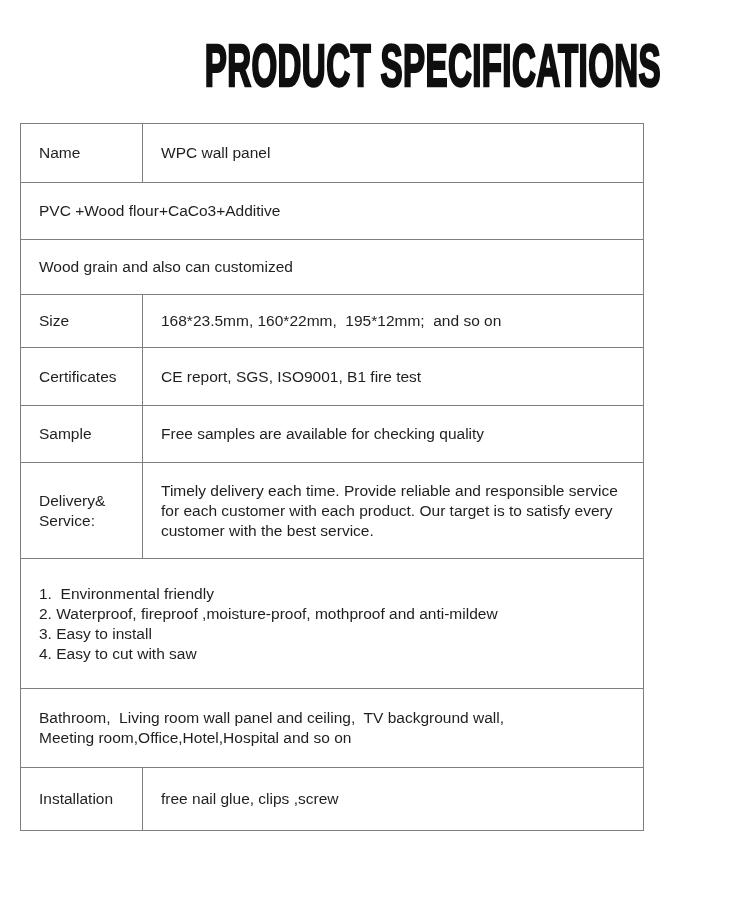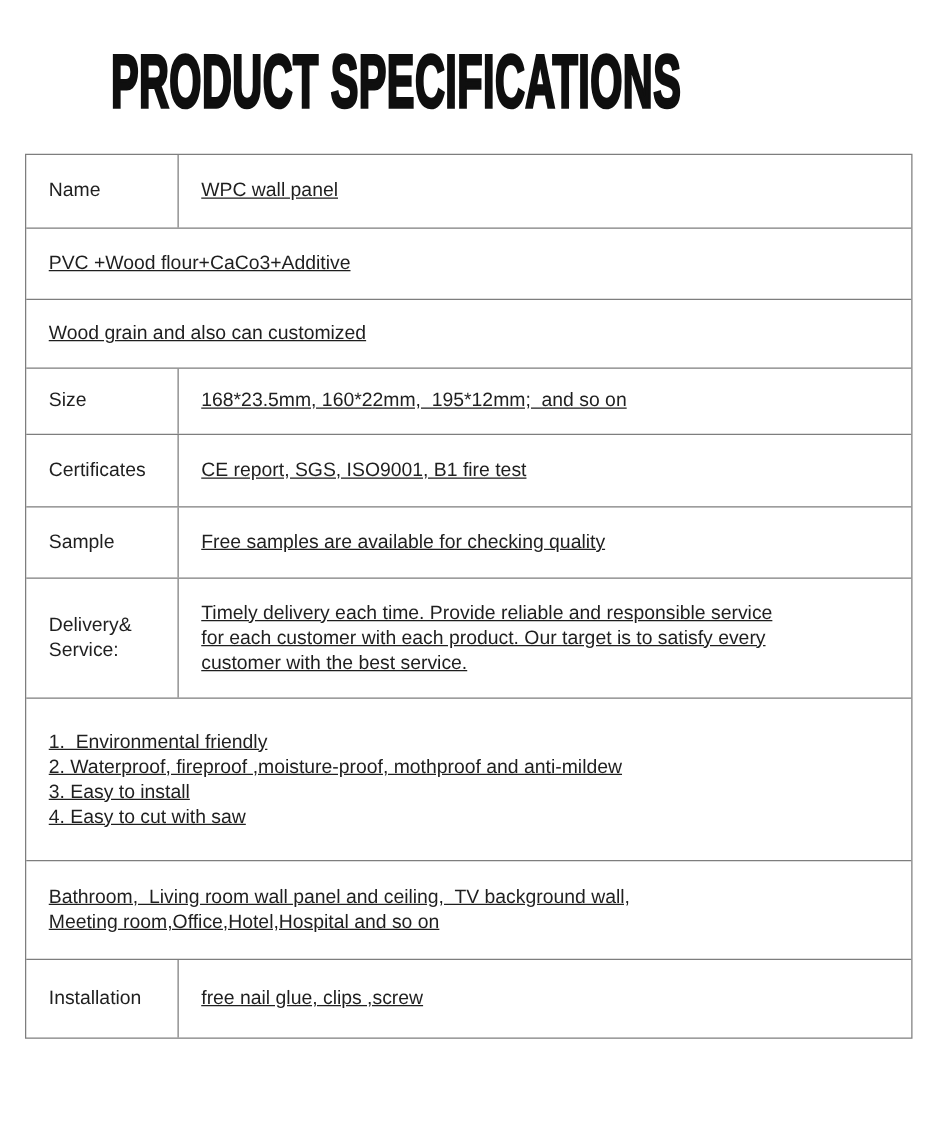--- a/index.html
+++ b/index.html
@@ -13,39 +13,39 @@
     width: 750px;
     height: 912px;
     background: #ffffff;
     overflow: hidden;
   }
   .title-wrap {
     position: absolute;
     top: 42px;
     left: 0;
     width: 750px;
-    text-align: left;
+    text-align: right;
     white-space: nowrap;
   }
   .title {
     display: inline-block;
     font-size: 46px;
     font-weight: 700;
     line-height: 1;
     color: #0f0f0f;
     -webkit-text-stroke: 2px #0f0f0f;
     letter-spacing: 0.5px;
     transform: scale(0.72, 1.3);
     transform-origin: center center;
   }
   .spec-table {
     position: absolute;
     top: 123px;
     left: 20px;
-    width: 710px;
+    width: 624px;
     border: 1px solid #7e7e7e;
     background: #ffffff;
   }
   .spec-row {
     display: flex;
     align-items: stretch;
     border-top: 1px solid #7e7e7e;
   }
   .spec-row:first-child { border-top: none; }
   .cell {
@@ -60,21 +60,20 @@
     width: 122px;
     flex: 0 0 122px;
     border-right: 1px solid #7e7e7e;
     padding-left: 18px;
     padding-right: 4px;
   }
   .cell.value {
     flex: 1 1 auto;
     padding-left: 18px;
     padding-right: 6px;
-    text-decoration: underline;
   }
 </style>
 </head>
 <body>
 
 <div class="page">
 
   <div class="title-wrap">
     <span class="title">PRODUCT SPECIFICATIONS</span>
   </div>

